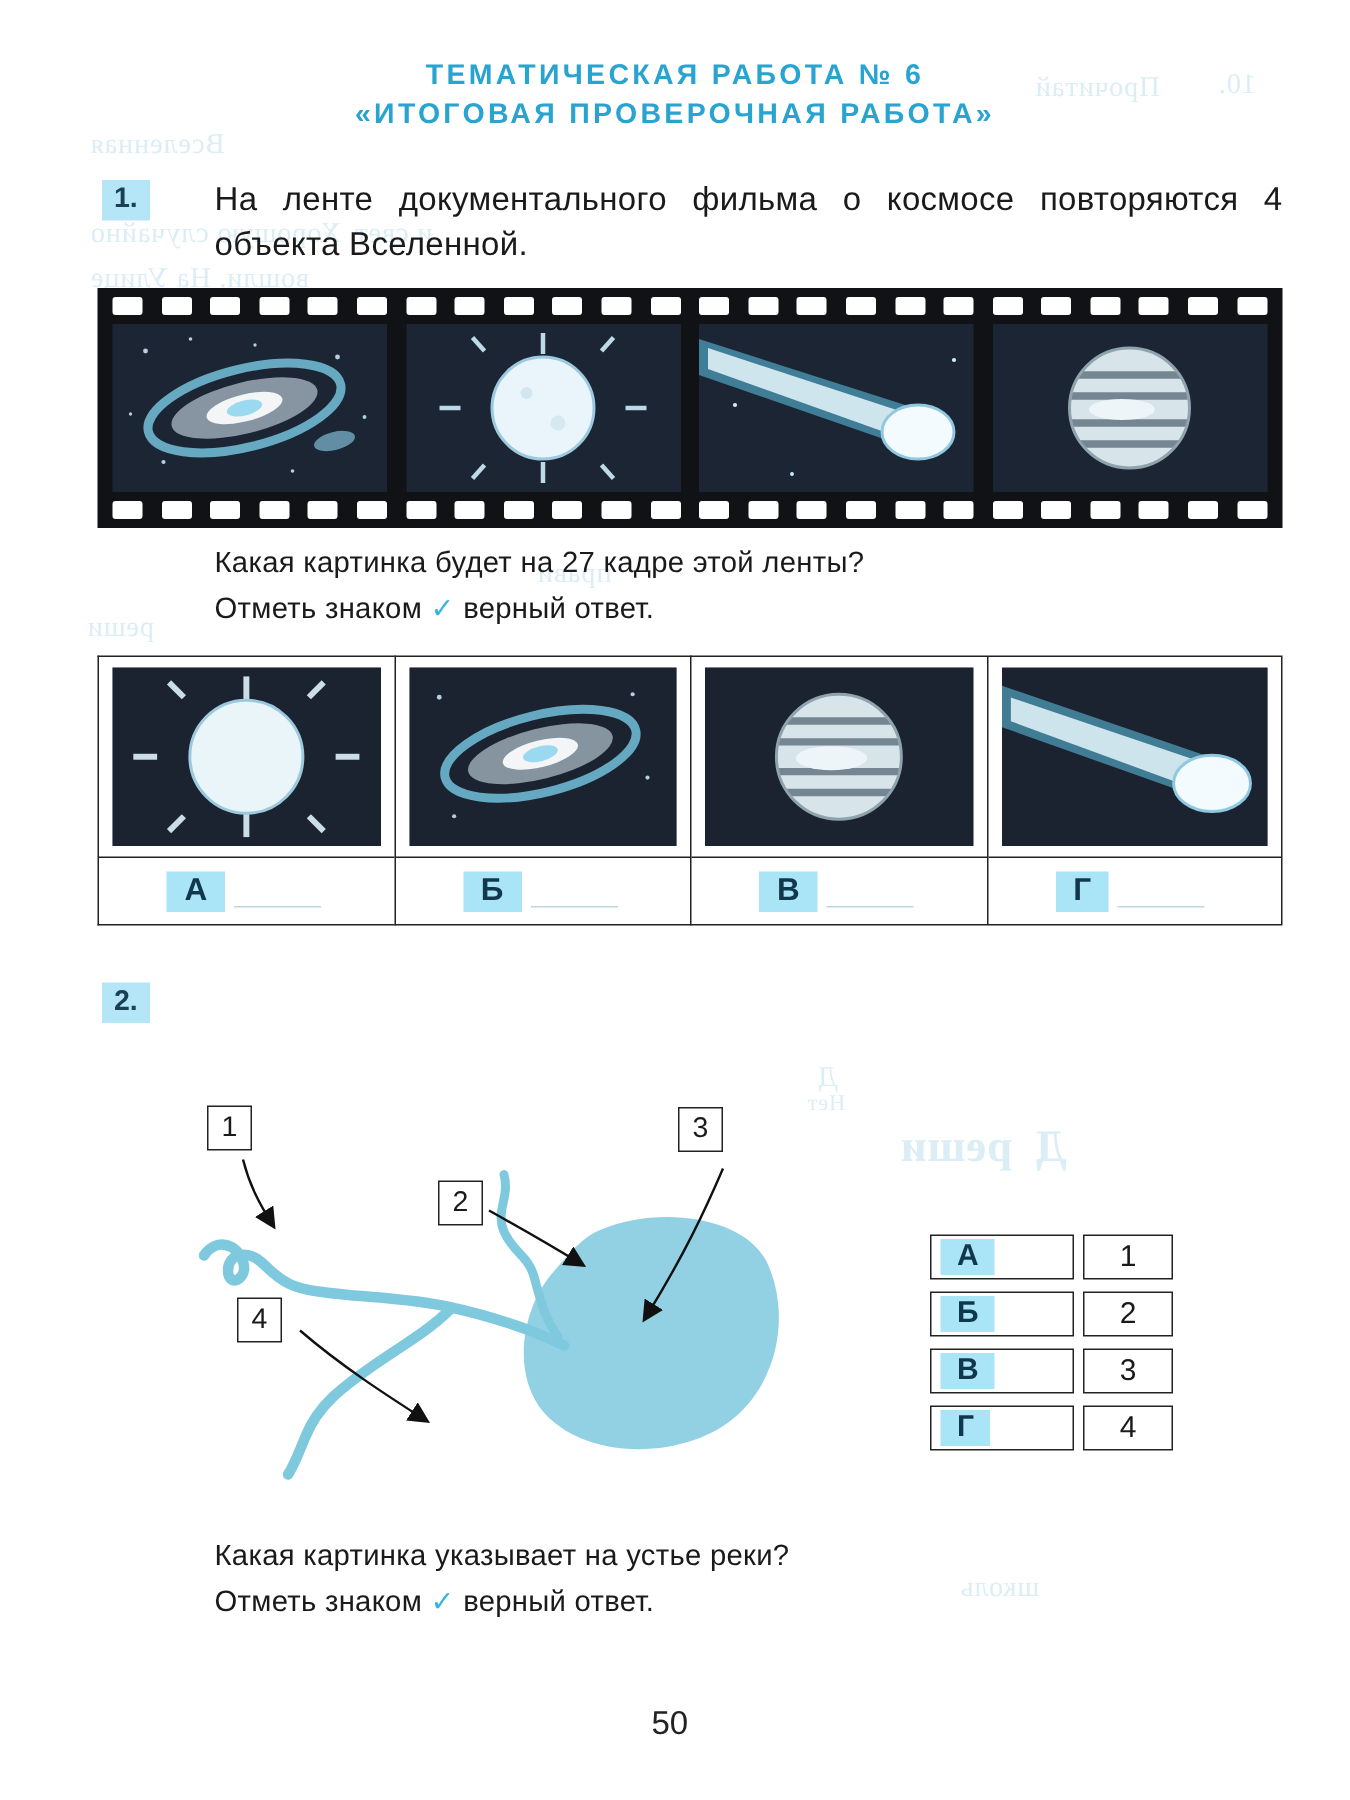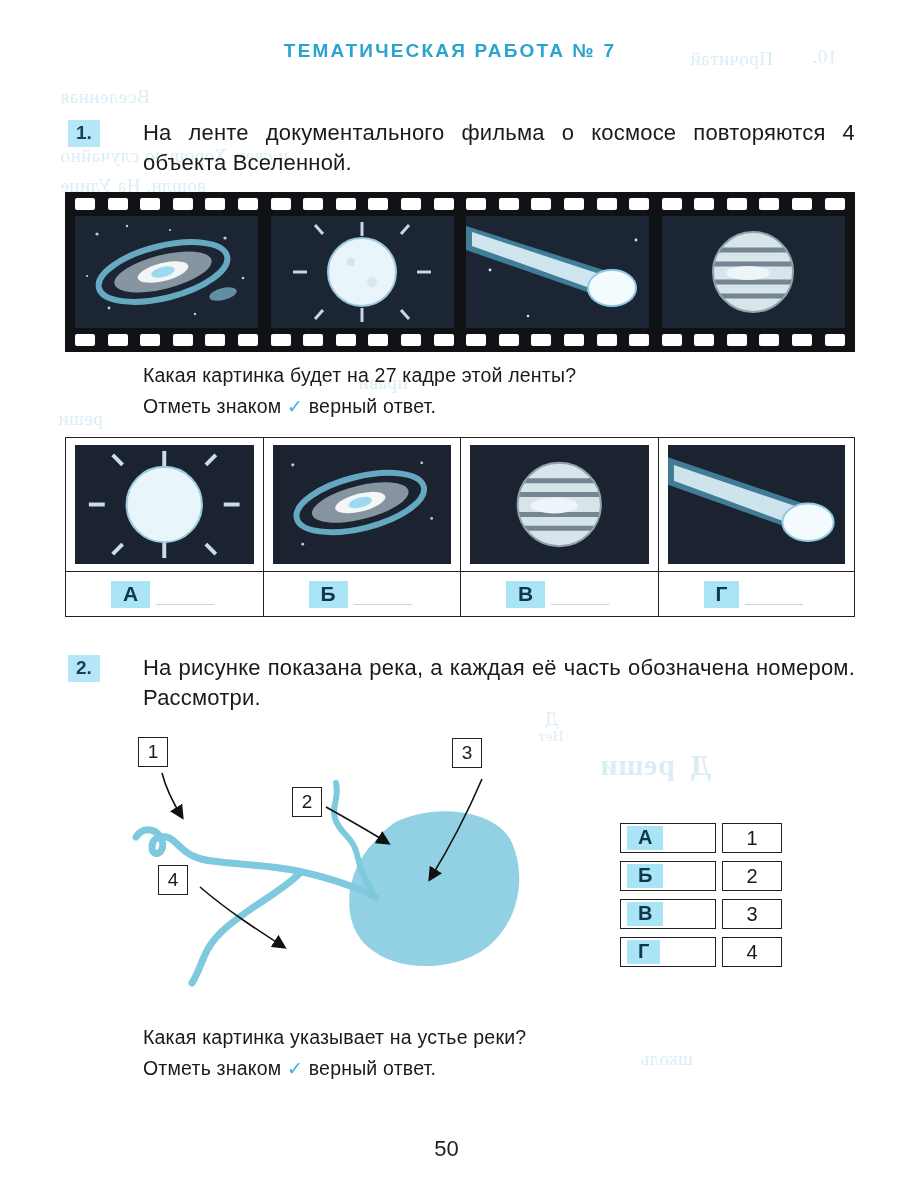--- a/index.html
+++ b/index.html
@@ -239,21 +239,22 @@
   <div class="ghost" style="left:60px; top:175px;">вошли. На Улице</div>
   <div class="ghost" style="left:358px; top:372px;">прави</div>
   <div class="ghost" style="left:58px; top:408px;">реши</div>
   <div class="ghost" style="left:545px; top:708px;">Д</div>
   <div class="ghost" style="left:538px; top:728px; font-size:15px;">Нет</div>
   <div class="ghost big" style="left:600px; top:748px;">реши</div>
   <div class="ghost big" style="left:690px; top:748px;">Д</div>
   <div class="ghost" style="left:640px; top:1048px;">школь</div>
 
   <div class="title">
-    <div>ТЕМАТИЧЕСКАЯ РАБОТА № 7</div>
+    <div>ТЕМАТИЧЕСКАЯ РАБОТА № 6</div>
+    <div>«ИТОГОВАЯ ПРОВЕРОЧНАЯ РАБОТА»</div>
   </div>
 
   <div class="qnum" style="left:68px; top:120px;">1.</div>
   <div class="qtext" style="left:143px; top:118px; width:712px;">На ленте документального фильма о космосе повторяются 4 объекта Вселенной.</div>
 
   <div class="filmstrip">
     <div class="perf-row top">
       <div class="perf"></div>
         <div class="perf"></div>
         <div class="perf"></div>
@@ -490,21 +491,20 @@
         </div>
       </div>
       <div class="option-label">
         <span class="letter-box">Г</span>
         <span class="answer-line"></span>
       </div>
     </div>
   </div>
 
   <div class="qnum" style="left:68px; top:655px;">2.</div>
-  <div class="qtext" style="left:143px; top:653px; width:712px;">На рисунке показана река, а каждая её часть обозначена номером.  Рассмотри.</div>
 
   <div class="river-wrap">
     <svg viewBox="0 0 470 280" width="470" height="280">
 
       <path d="M300 95 C340 78, 398 86, 412 118 C426 150, 420 192, 392 218 C362 246, 300 250, 268 222 C240 198, 246 150, 268 124 C280 110, 288 100, 300 95 Z" fill="#7fc9de" opacity=".85"></path>
 
       <path d="M36 112 C44 100, 58 104, 62 116 C66 128, 52 134, 52 122 C52 110, 66 108, 76 118 C88 130, 96 134, 112 136 C140 140, 170 140, 198 146 C230 153, 256 162, 276 172" fill="none" stroke="#7fc9de" stroke-width="7" stroke-linecap="round"></path>
 
       <path d="M236 58 C240 74, 230 82, 236 96 C242 110, 252 112, 256 126 C260 140, 262 152, 272 166" fill="none" stroke="#7fc9de" stroke-width="6" stroke-linecap="round"></path>
 

